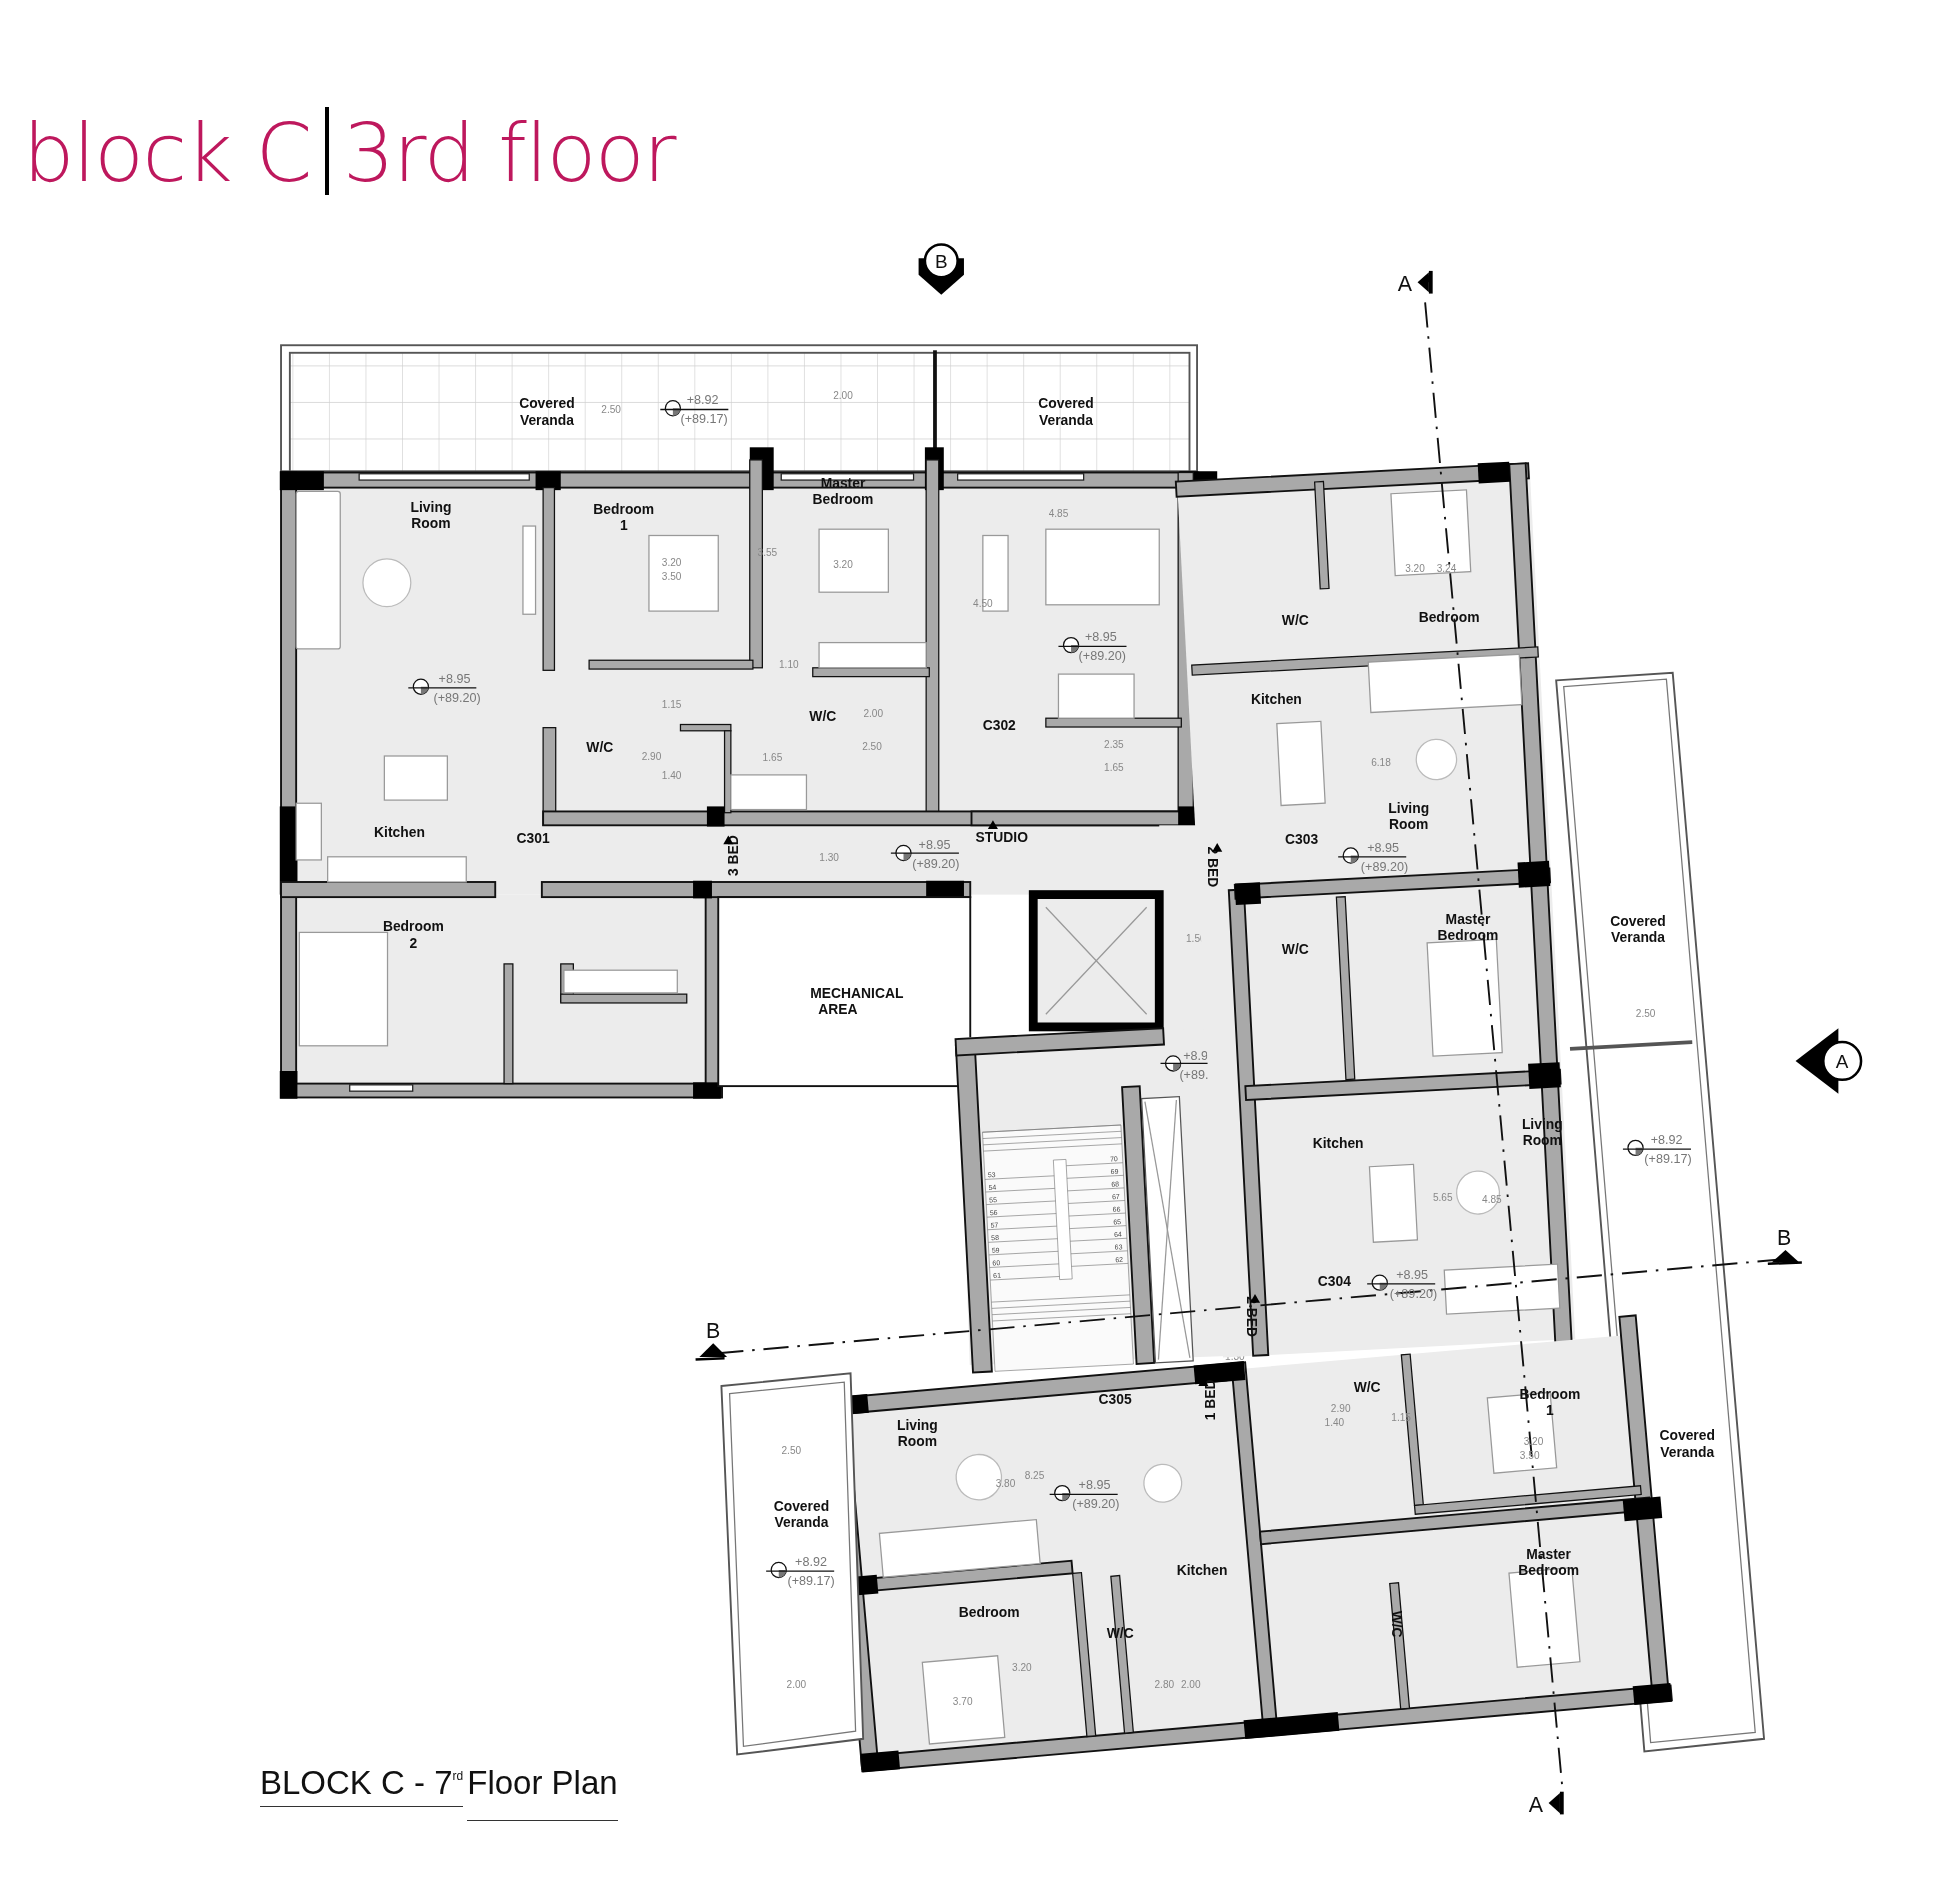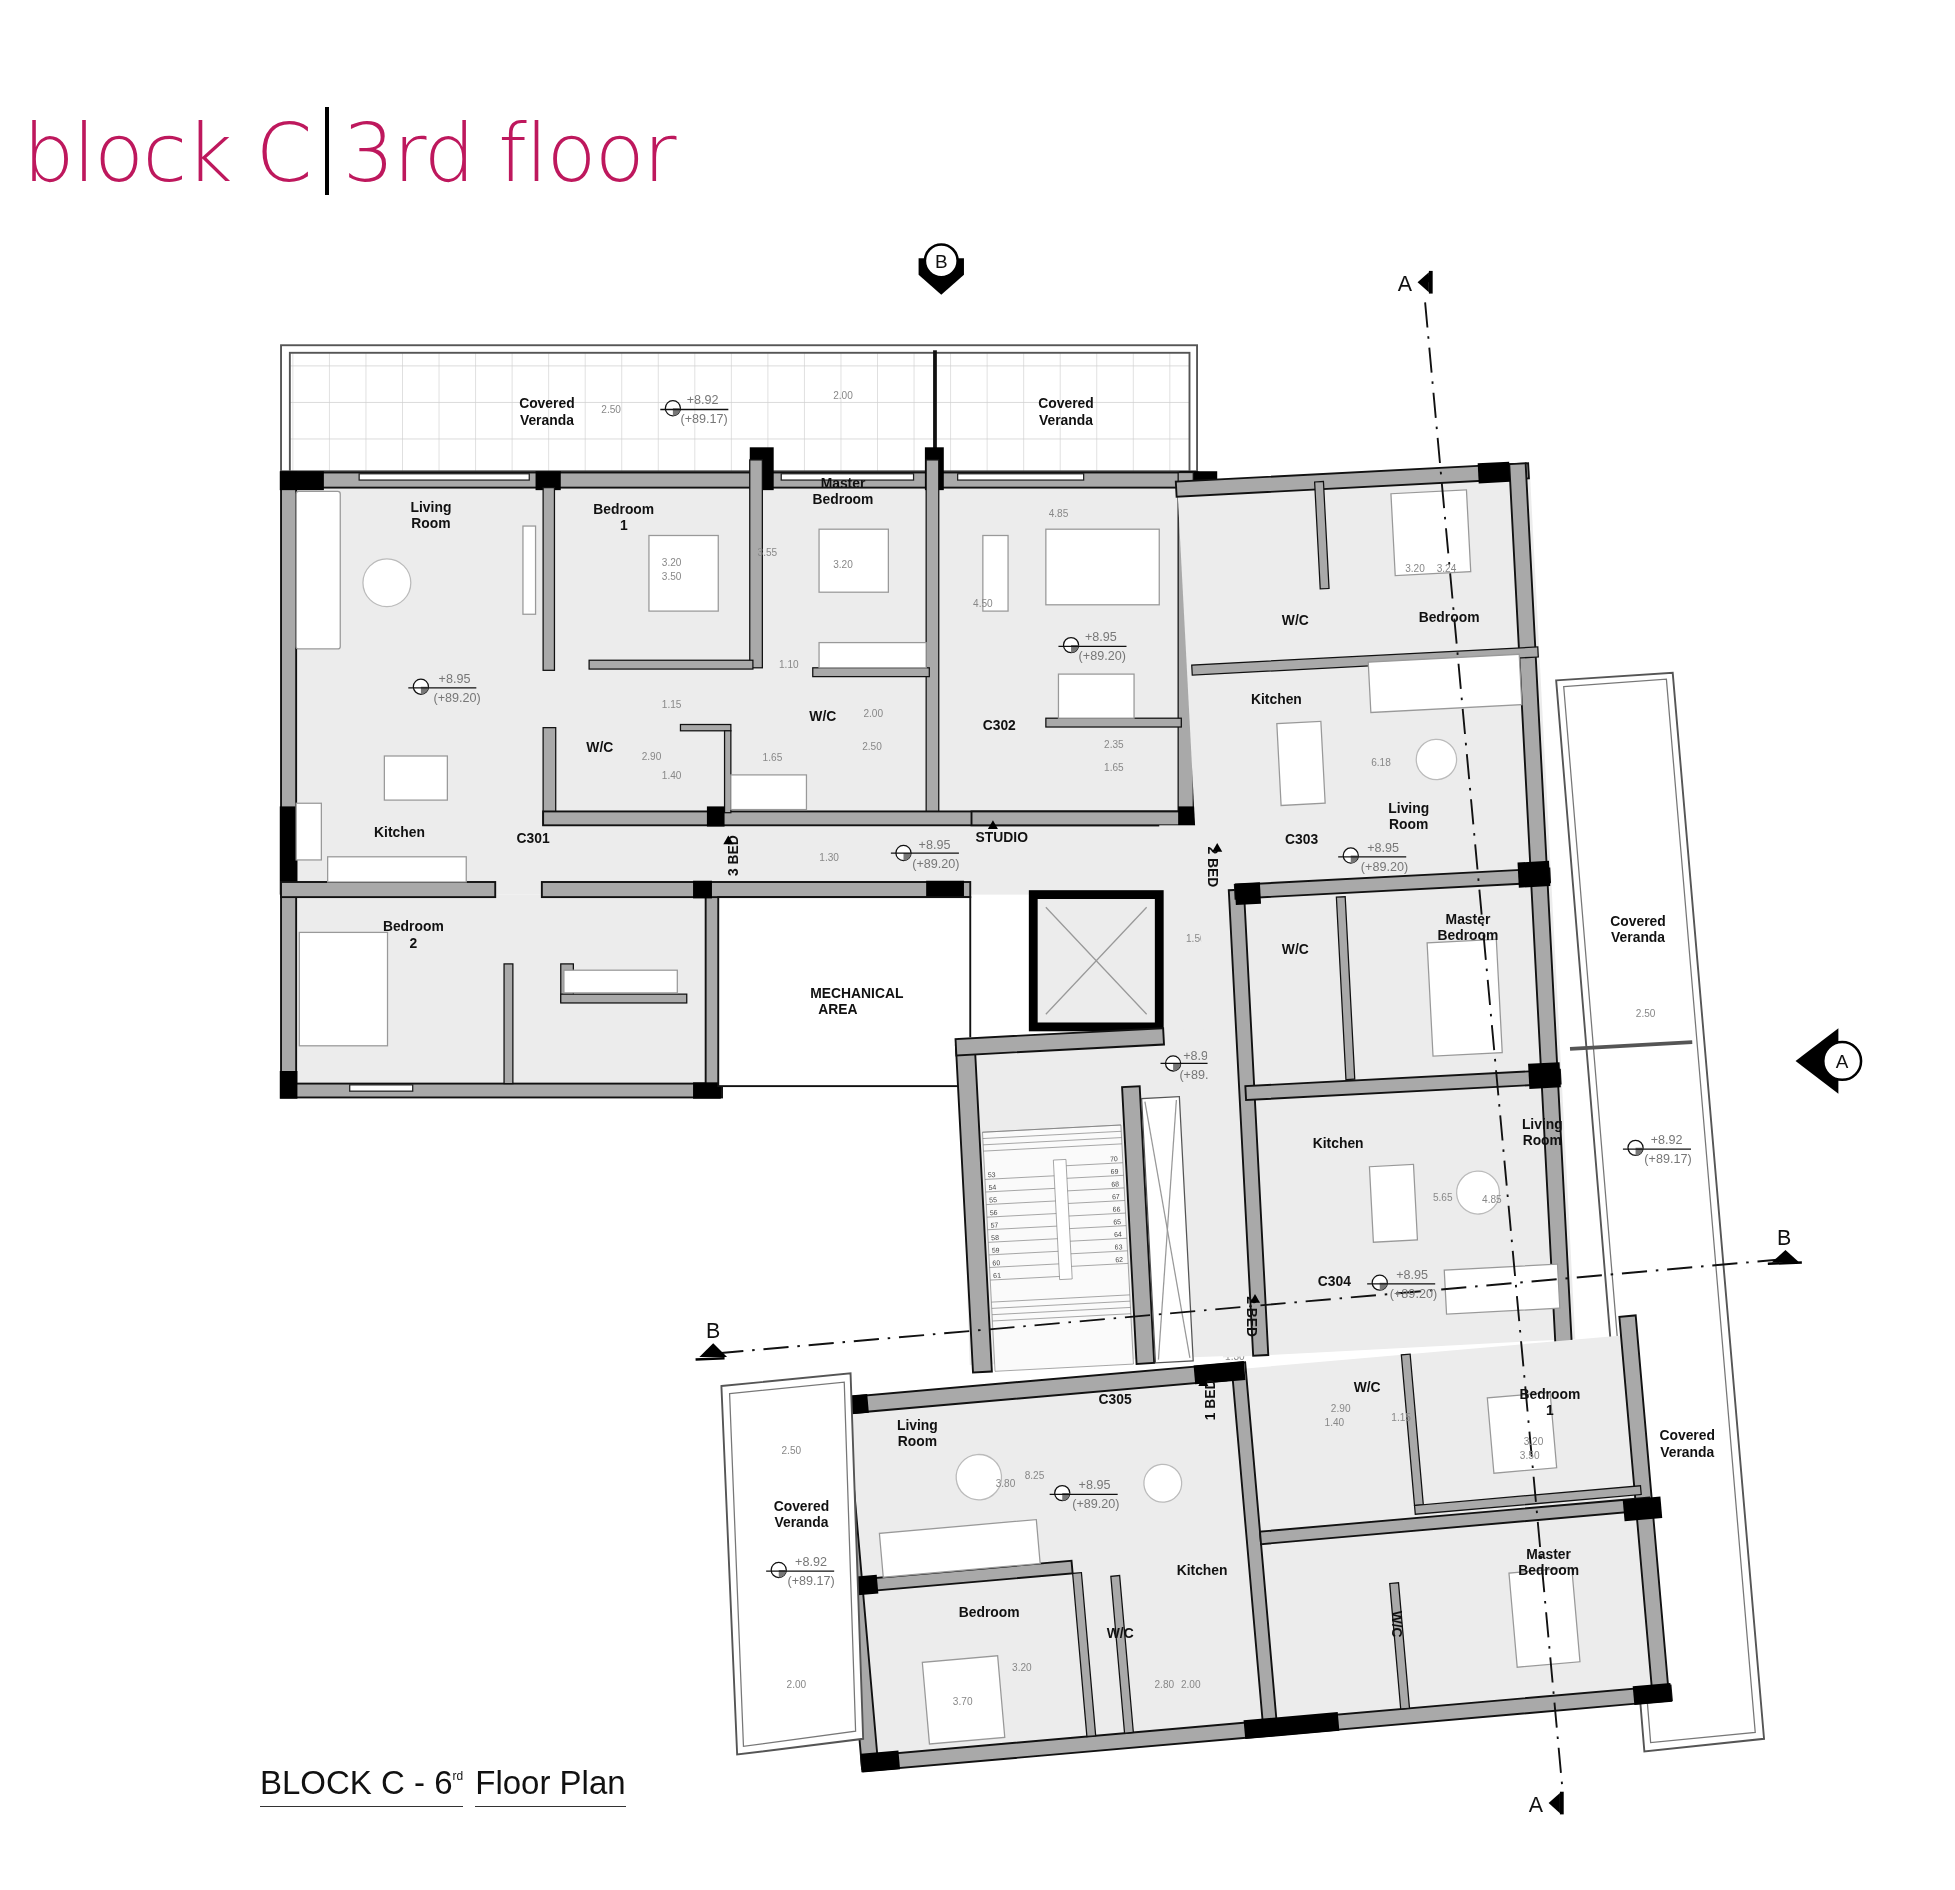--- a/index.html
+++ b/index.html
@@ -9,21 +9,21 @@
   svg.plan{position:absolute;left:0;top:0;}
   .lbl{font-family:"Liberation Sans",sans-serif;font-weight:700;fill:#111;font-size:22px;text-anchor:middle;}
   .dim{font-family:"Liberation Sans",sans-serif;fill:#888;font-size:16px;text-anchor:middle;}
   .lvl{font-family:"Liberation Sans",sans-serif;fill:#777;font-size:20px;}
   .unit{font-family:"Liberation Sans",sans-serif;font-weight:700;fill:#111;font-size:22px;text-anchor:middle;}
   .marker{font-family:"Liberation Sans",sans-serif;fill:#111;font-size:34px;text-anchor:middle;}
   .stair-n{font-family:"Liberation Sans",sans-serif;fill:#444;font-size:11px;}
   .plan-caption{position:absolute;left:260px;top:1764px;font-family:"Liberation Sans",sans-serif;font-size:33px;color:#111;white-space:nowrap;}
   .plan-caption .u1{border-bottom:1.9px solid #333;padding-bottom:5px;}
   .plan-caption sup{font-size:12px;vertical-align:14px;}
-  .plan-caption .u2{border-bottom:1.9px solid #333;padding-bottom:5px;margin-left:12px;}
+  .plan-caption .u2{border-bottom:1.9px solid #333;padding-bottom:19px;margin-left:4px;}
 </style>
 </head>
 <body>
 
 <div class="page-title">
   <span>block C</span><span class="sep"></span><span>3rd floor</span>
 </div>
 
 <svg class="plan" width="1955" height="1890" viewBox="0 0 3103 3000" xmlns="http://www.w3.org/2000/svg">
   <defs>
@@ -463,15 +463,15 @@
   <g>
     <circle cx="1236" cy="2492" r="12" fill="#fff" stroke="#111" stroke-width="2"></circle>
     <path d="M1236 2492 L1248 2492 A12 12 0 0 1 1236 2504 Z" fill="#777"></path>
     <line x1="1216" y1="2494" x2="1324" y2="2494" stroke="#111" stroke-width="2"></line>
     <text class="lvl" x="1262" y="2486">+8.92</text>
     <text class="lvl" x="1250" y="2516">(+89.17)</text>
   </g>
 </svg>
 
 <div class="plan-caption">
-  <span class="u1"><span>BLOCK C - 6</span><sup>rd</sup></span><span class="u2">Floor Plan</span>
+  <span class="u1"><span>BLOCK C - 7</span><sup>rd</sup></span><span class="u2">Floor Plan</span>
 </div>
 
 
 </body></html>

